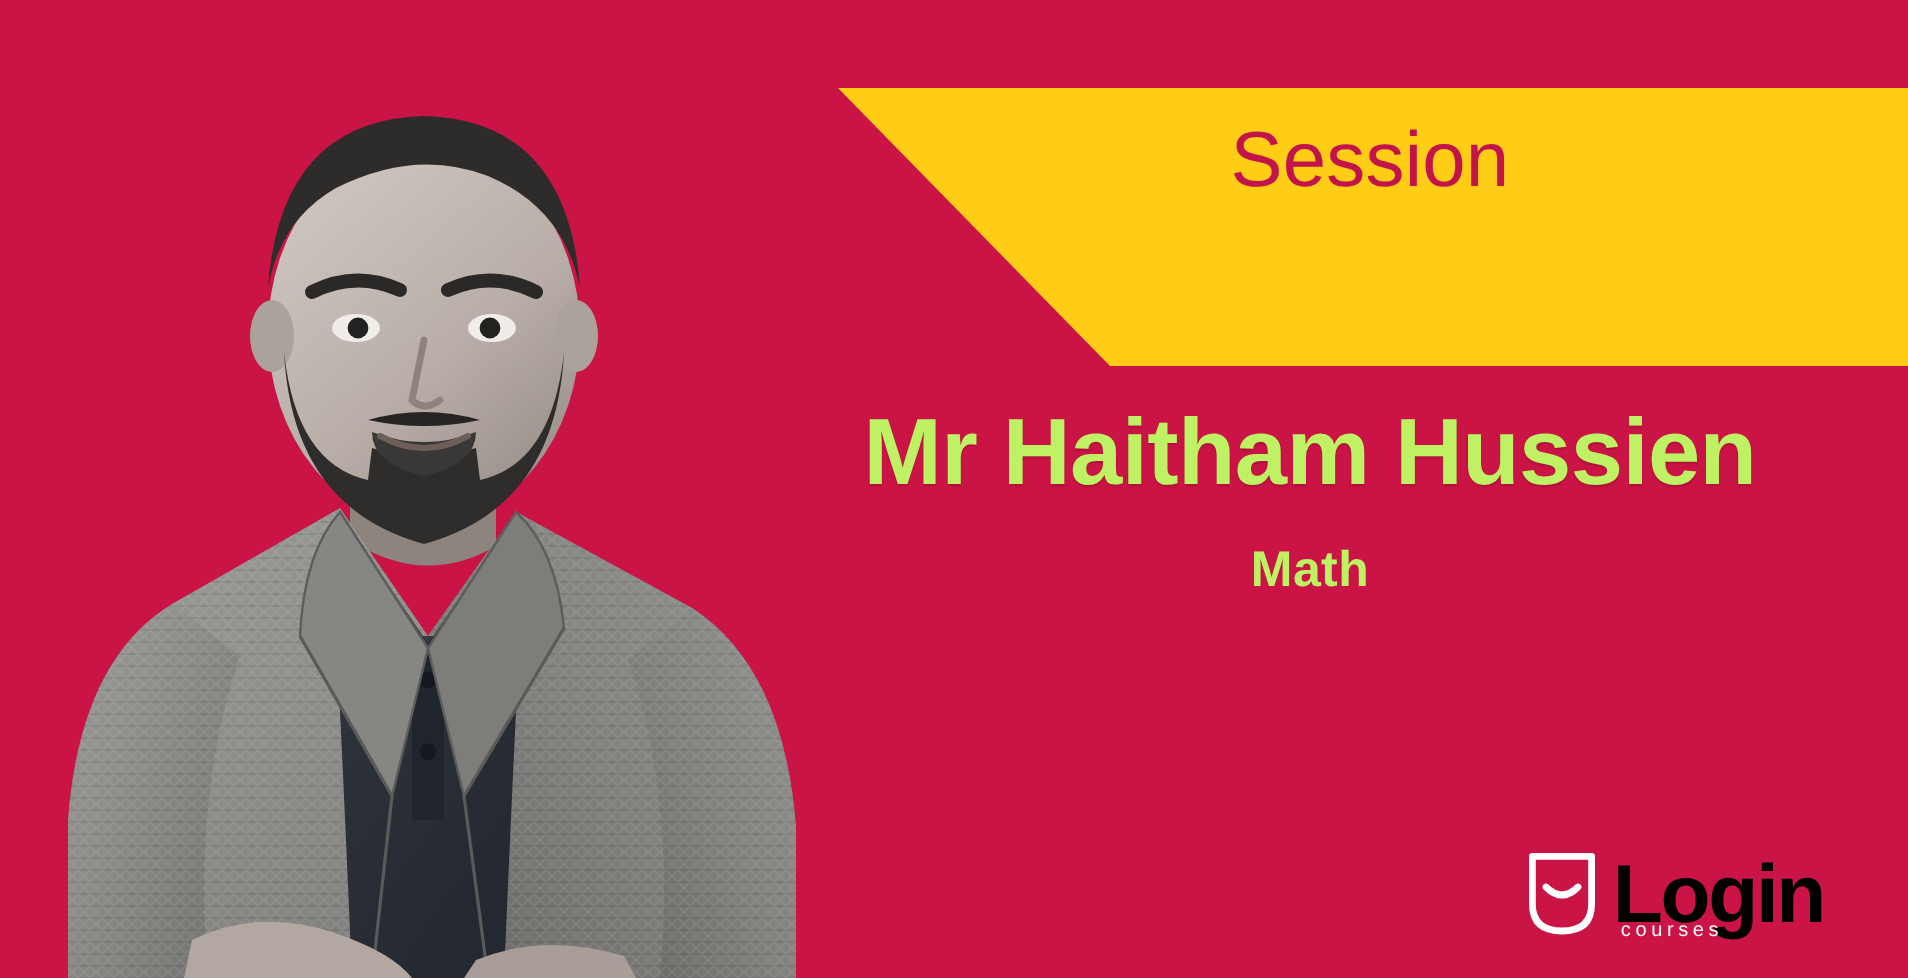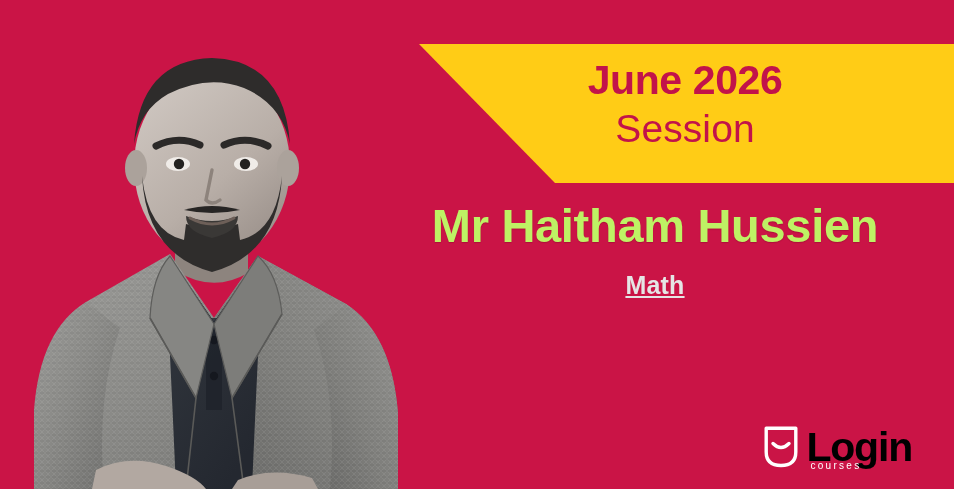--- a/index.html
+++ b/index.html
@@ -87,24 +87,23 @@
     color: #bef264;
     letter-spacing: -0.3px;
     line-height: 56px;
     text-shadow: 0 1px 1px rgba(90,0,25,0.25);
   }
   .instructor-subject {
     display: block;
     margin-top: 17px;
     font-size: 25px;
     font-weight: bold;
-    color: #e5e5e5;
+    color: #bef264;
     letter-spacing: 0.2px;
     line-height: 28px;
-    text-decoration: underline;
   }
 
   
   .logo {
     position: absolute;
     right: 42px;
     bottom: 20px;
     display: flex;
     align-items: center;
     z-index: 5;
@@ -142,21 +141,20 @@
 </head>
 <body>
 
 <div class="banner">
 
   <svg class="ribbon" viewBox="0 0 954 489" width="954" height="489" aria-hidden="true">
     <polygon points="419,44 954,44 954,183 555,183" fill="#FFCC16"></polygon>
   </svg>
 
   <div class="ribbon-label">
-    <span class="ribbon-line1">June 2026</span>
     <span class="ribbon-line2">Session</span>
   </div>
 
   <div class="portrait-wrap">
     <svg class="portrait" viewBox="0 0 450 471" width="450" height="471" aria-hidden="true">
       <defs>
         <linearGradient id="jacketGrad" x1="0" y1="0" x2="1" y2="1">
           <stop offset="0%" stop-color="#9b9b98"></stop>
           <stop offset="45%" stop-color="#8a8a87"></stop>
           <stop offset="100%" stop-color="#6e6e6c"></stop>

